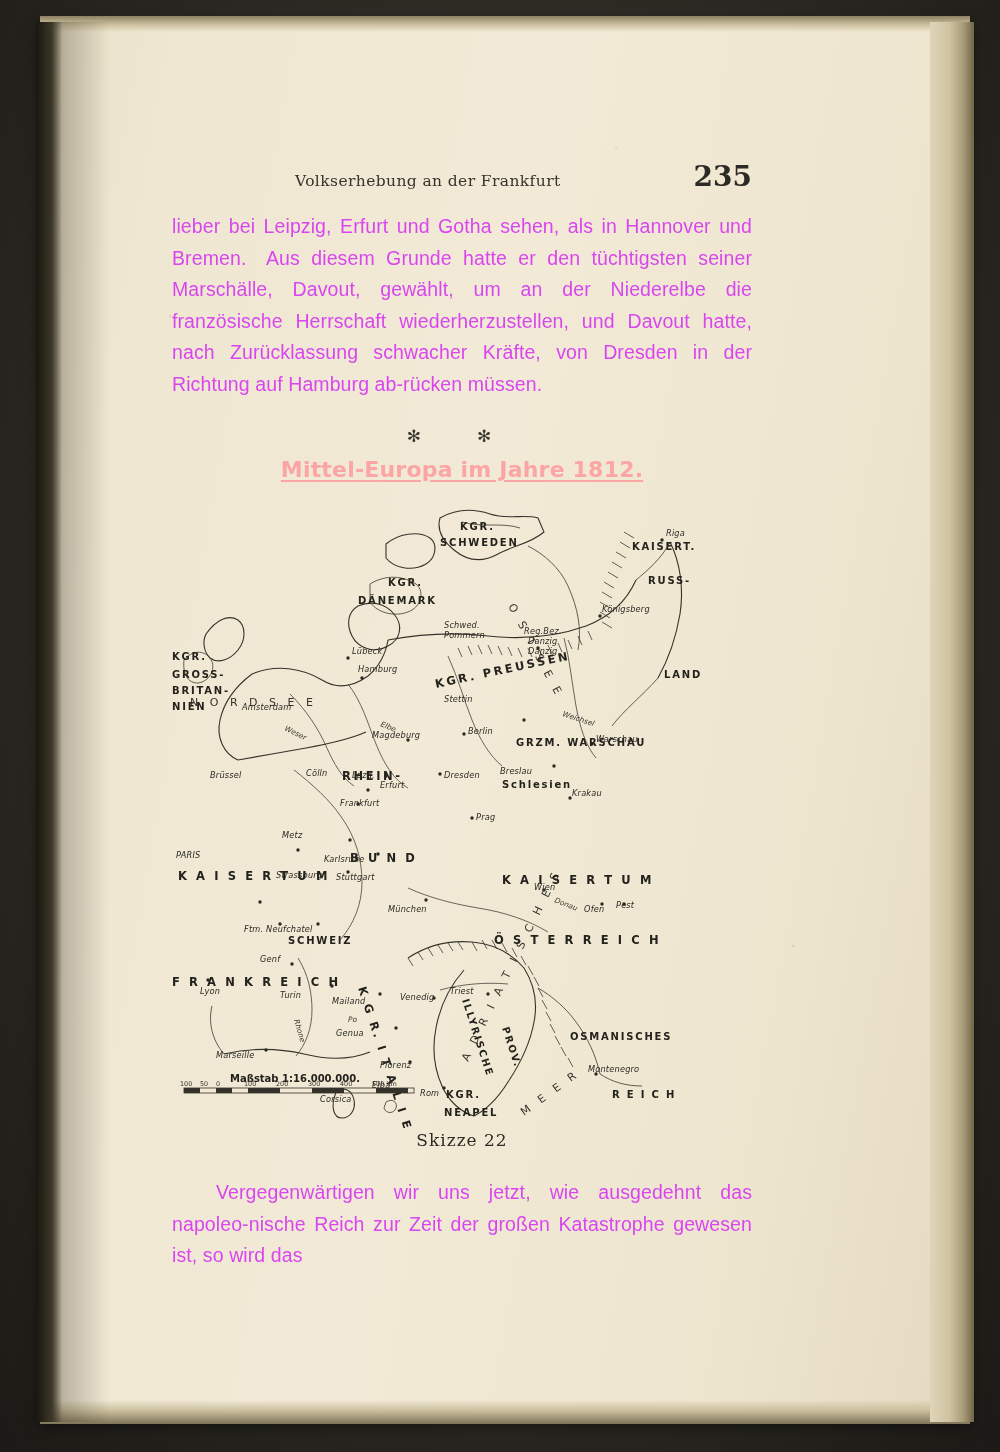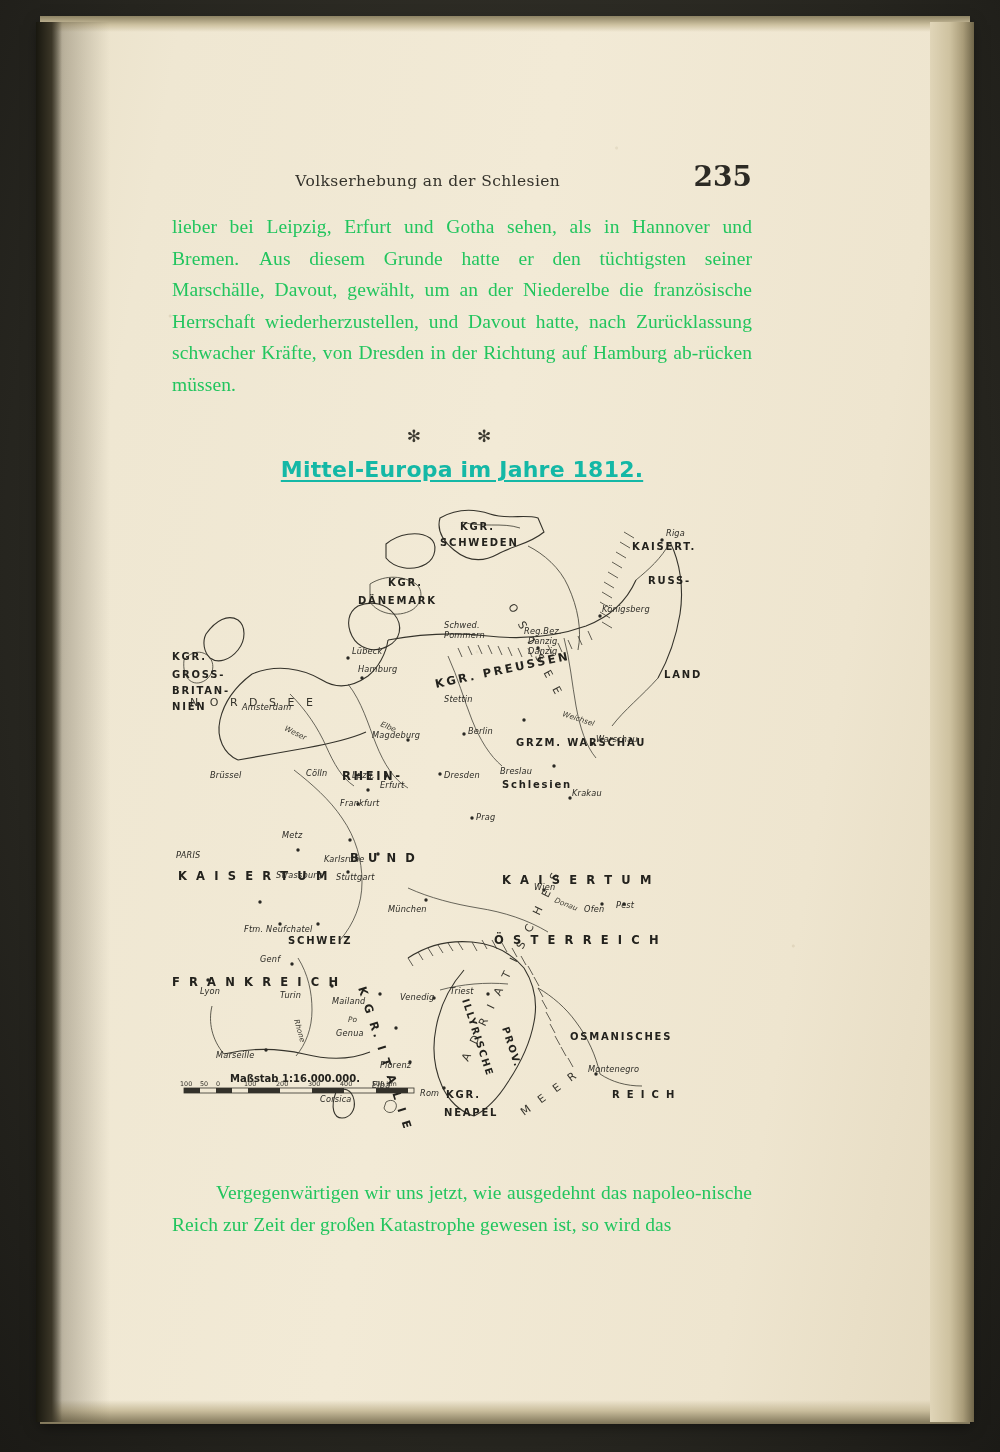--- a/index.html
+++ b/index.html
@@ -61,35 +61,35 @@
   .runhead .rh-title{
     flex:1;text-align:center;font-size:15.5px;letter-spacing:.4px;
     font-family:"DejaVu Serif", serif;color:#35332c;
   }
   .runhead .rh-page{
     font-family:"DejaVu Serif", serif;font-size:28px;font-weight:700;color:#2c2a24;
     margin-left:10px;
   }
 
   .fraktur{
-    font-family:Liberation Serif, serif;
-    font-size:19.5px;line-height:1.62;text-align:justify;color:#22c55e;
+    font-family:Liberation Sans, sans-serif;
+    font-size:19.5px;line-height:1.62;text-align:justify;color:#d946ef;
     letter-spacing:.1px;
   }
   .para1{margin-top:18px;}
   .stars{
     text-align:center;margin:26px 0 8px 0;letter-spacing:26px;
     font-size:17px;color:#3a382f;
   }
 
   
   .figure{position:relative;margin-top:10px;height:700px;}
   .map-title{
     text-align:center;font-family:"DejaVu Sans", sans-serif;
-    font-weight:700;font-size:22px;color:#14b8a6;letter-spacing:.2px;
+    font-weight:700;font-size:22px;color:#fca5a5;letter-spacing:.2px;
     text-decoration:underline;text-underline-offset:3px;
   }
   .map-wrap{position:relative;width:580px;height:640px;margin-top:6px;}
   .map-wrap svg{position:absolute;left:0;top:0;}
   .caption{
     text-align:center;font-family:"DejaVu Serif", serif;font-size:17px;
     color:#2d2b25;margin-top:2px;letter-spacing:1px;
   }
   .para2{}
   .para2 .ind{display:inline-block;width:44px;}
@@ -118,21 +118,21 @@
   <div class="speckle"></div>
   <div class="edge-top"></div>
   <div class="edge-bottom"></div>
   <div class="edge-right"></div>
   <div class="gutter"></div>
   <div class="gutter2"></div>
 
   <div class="content">
 
     <div class="runhead">
-      <div class="rh-title">Volkserhebung an der Schlesien</div>
+      <div class="rh-title">Volkserhebung an der Frankfurt</div>
       <div class="rh-page">235</div>
     </div>
 
     <p class="fraktur para1">lieber bei Leipzig, Erfurt und Gotha sehen, als in Hannover und Bremen. Aus diesem Grunde hatte er den tüchtigsten seiner Marschälle, Davout, gewählt, um an der Niederelbe die französische Herrschaft wiederherzustellen, und Davout hatte, nach Zurücklassung schwacher Kräfte, von Dresden in der Richtung auf Hamburg ab‐rücken müssen.</p>
 
     <div class="stars">
       <span>✻ ✻</span>
     </div>
 
     <div class="figure">
@@ -354,18 +354,19 @@
             <text class="lbl-scale-sm" x="72" y="598">100</text>
             <text class="lbl-scale-sm" x="104" y="598">200</text>
             <text class="lbl-scale-sm" x="136" y="598">300</text>
             <text class="lbl-scale-sm" x="168" y="598">400</text>
             <text class="lbl-scale-sm" x="200" y="598">500 Km</text>
           </g>
 
         </svg>
       </div>
 
+      <div class="caption">Skizze 22</div>
     </div>
 
     <p class="fraktur para2"><span class="ind"></span><span>Vergegenwärtigen wir uns jetzt, wie ausgedehnt das napoleo‐nische Reich zur Zeit der großen Katastrophe gewesen ist, so wird das</span></p>
 
   </div>
 </div>
 
 </body></html>

